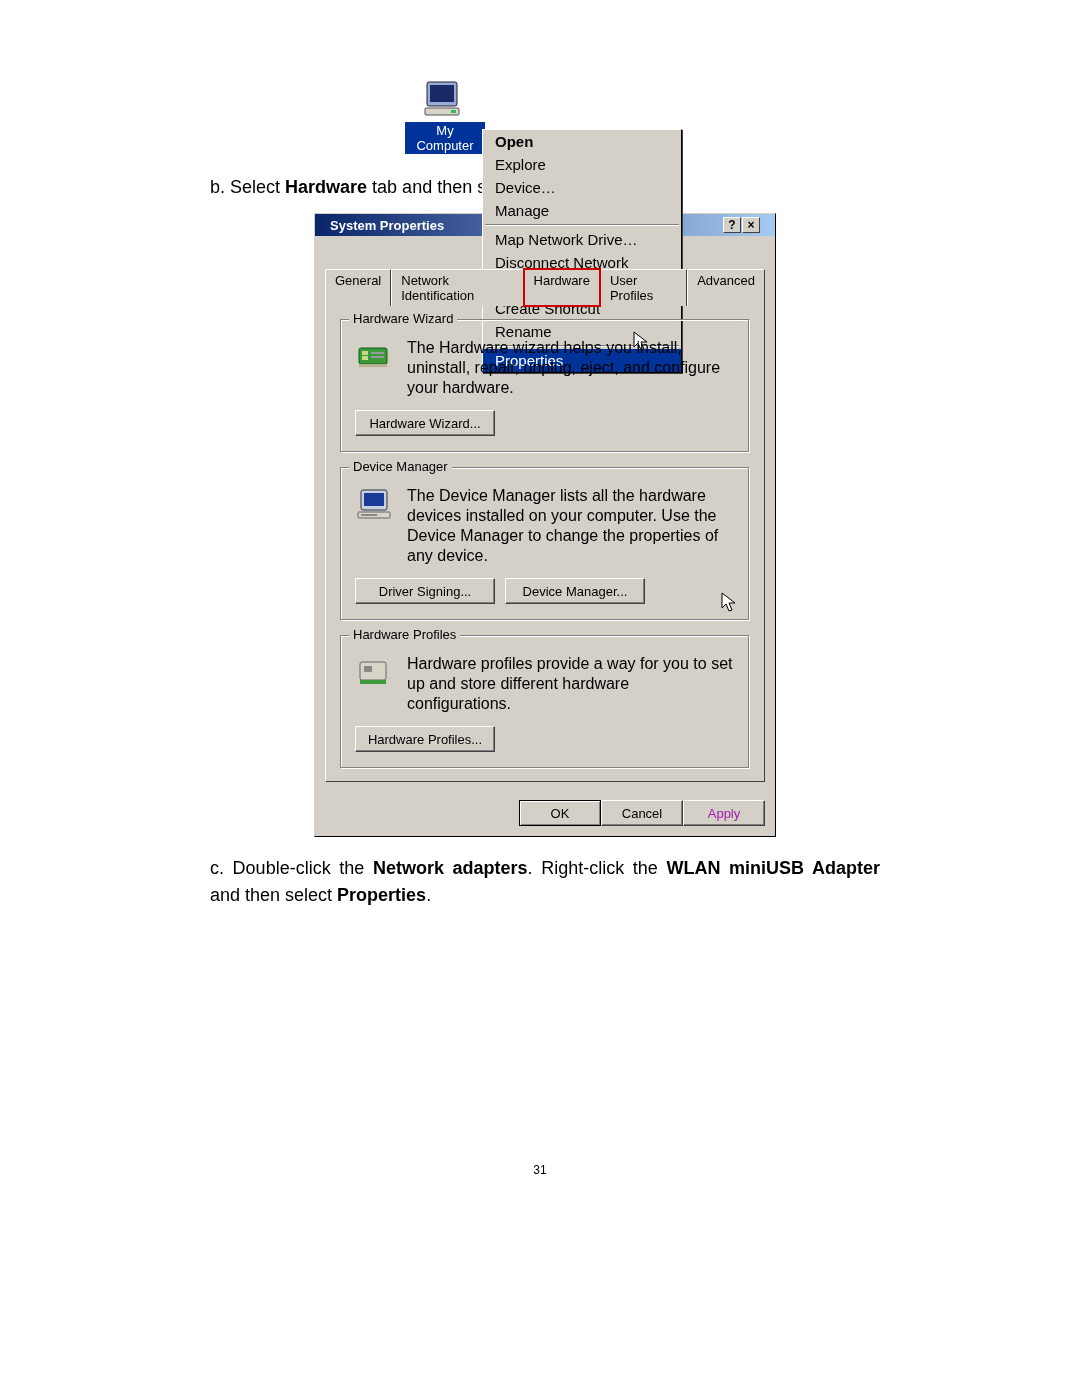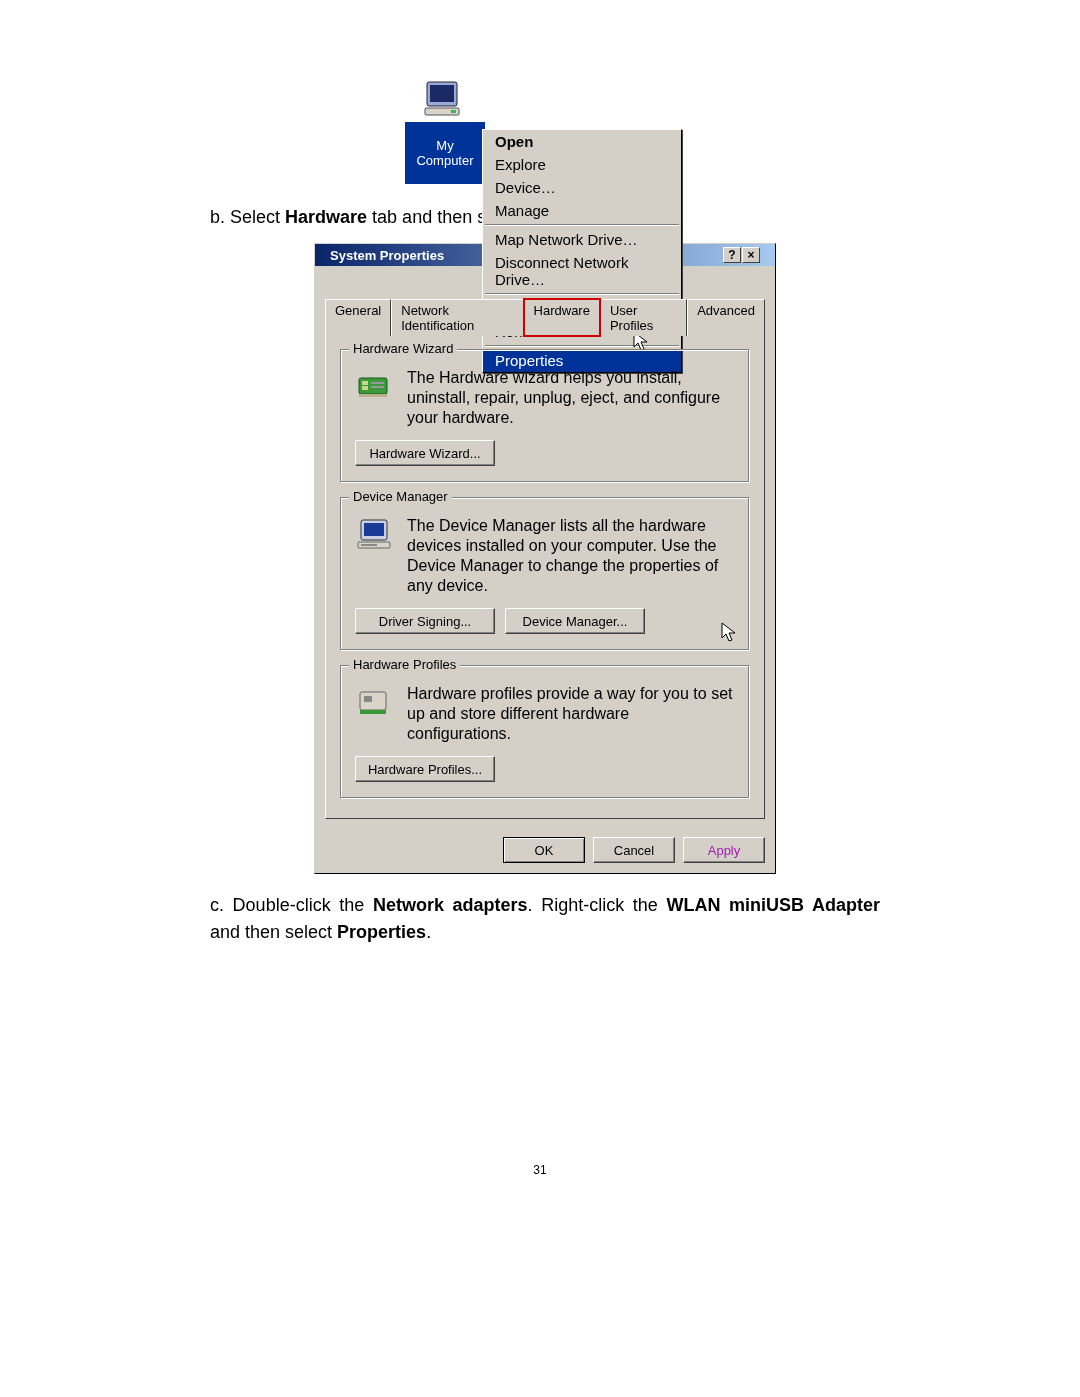--- a/index.html
+++ b/index.html
@@ -36,21 +36,21 @@
   }
   .desktop-icon {
     width: 80px;
     text-align: center;
   }
   .monitor-svg { display: block; margin: 0 auto; }
   .icon-label {
     background: #003399;
     color: #fff;
     font-size: 13px;
-    padding: 16px 3px;
+    padding: 1px 3px;
     display: inline-block;
     margin-top: 2px;
   }
   .context-menu {
     position: absolute;
     left: 77px;
     top: 49px;
     width: 200px;
     background: #d4d0c8;
     border: 1px solid #000;
@@ -146,21 +146,21 @@
     z-index: 3;
   }
   .red-box {
     outline: 2px solid #d00000;
     outline-offset: -1px;
   }
   .tab-panel {
     border: 1px solid #fff;
     border-right-color:#404040;
     border-bottom-color:#404040;
-    padding: 14px 14px 19px;
+    padding: 14px 14px 12px;
   }
   .groupbox {
     border: 1px solid #808080;
     border-right-color:#fff;
     border-bottom-color:#fff;
     box-shadow: inset -1px -1px 0 #808080, inset 1px 1px 0 #fff;
     padding: 18px 14px 16px;
     margin-bottom: 14px;
     position: relative;
   }
@@ -189,21 +189,21 @@
     box-shadow: inset -1px -1px 0 #808080;
     font-size: 13px;
     font-family: Tahoma, sans-serif;
     cursor: default;
     padding: 0 10px;
   }
   .btn-row { display: flex; justify-content: flex-start; gap: 10px; position: relative; }
   .bottom-buttons {
     display: flex;
     justify-content: flex-end;
-    gap: 8px;
+    gap: 0;
     padding: 6px 10px 10px;
   }
   .bottom-buttons .btn { min-width: 82px; }
   .ok-btn {
     border: 1px solid #000;
     box-shadow: inset 1px 1px 0 #fff, inset -1px -1px 0 #808080;
   }
   .disabled { color: #a21caf; }
   .hw-icon, .dm-icon, .hp-icon {
     width: 38px; height: 38px; flex-shrink: 0;

